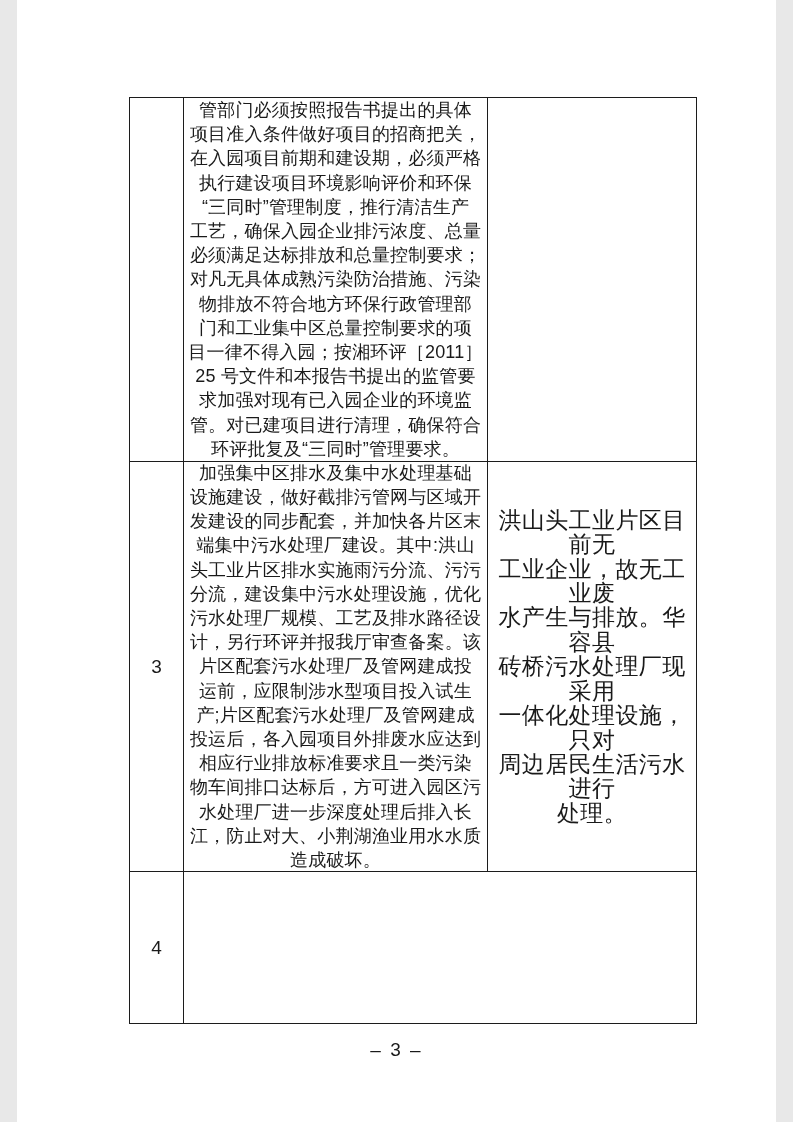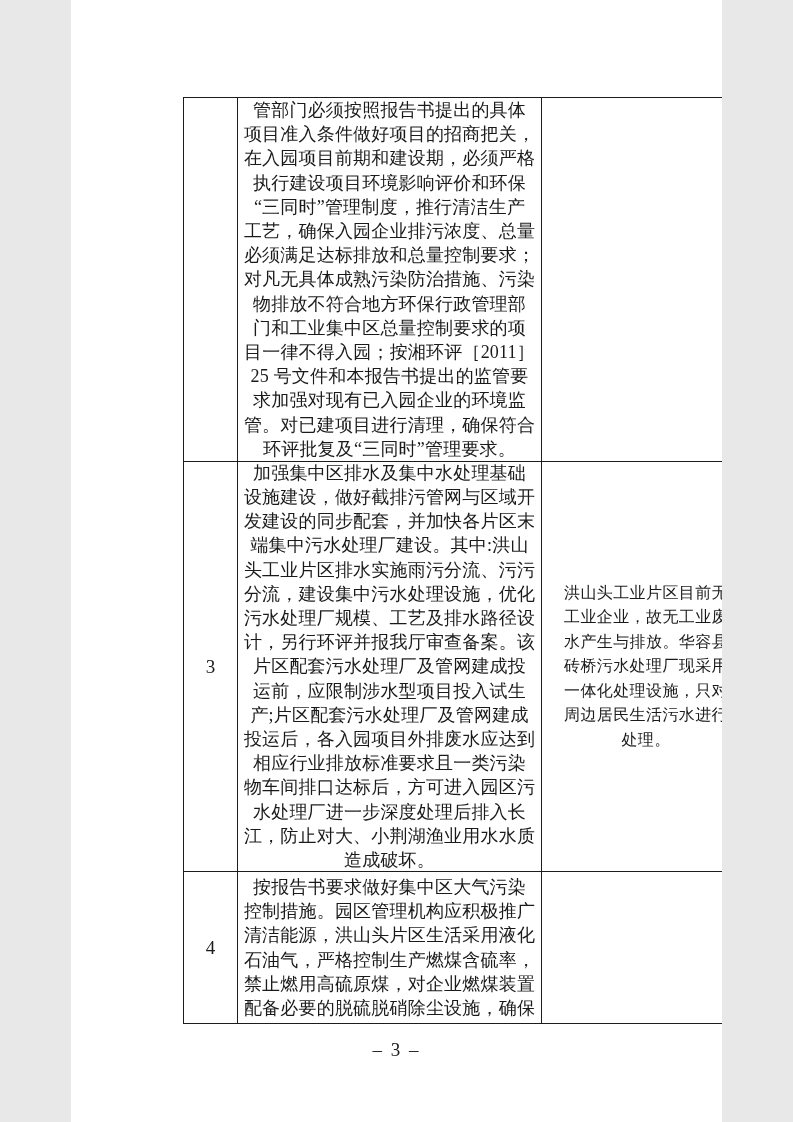--- a/index.html
+++ b/index.html
@@ -2,26 +2,26 @@
 <html><head>
 <meta charset="utf-8">
 <style>
   html, body {
     margin: 0;
     padding: 0;
     background: #e8e8e8;
   }
   .sheet {
     position: relative;
-    width: 651px;
+    width: 759px;
     height: 1122px;
     margin: 0 auto;
     background: #ffffff;
     color: #1a1a1a;
-    font-family: Liberation Serif, serif;
+    font-family: Liberation Sans, sans-serif;
     overflow: hidden;
   }
   .doc-table {
     position: absolute;
     left: 112px;
     top: 97px;
     width: 568px;
     height: 927px;
     box-sizing: border-box;
     border: 1.5px solid #1c1c1c;
@@ -64,21 +64,21 @@
     width: 100%;
     white-space: pre-line;
     text-align: center;
   }
   .cell-measure .celltext {
     font-size: 18px;
     line-height: 24.2px;
     letter-spacing: 0.2px;
   }
   .cell-status .celltext {
-    font-size: 16px;
+    font-size: 23px;
     line-height: 24.4px;
     letter-spacing: 0.4px;
   }
   .page-number {
     position: absolute;
     left: 0;
     top: 1039px;
     width: 100%;
     text-align: center;
     font-size: 19px;
@@ -150,27 +150,19 @@
 一体化处理设施，只对
 周边居民生活污水进行
 处理。</div>
       </div>
     </div>
 
     <div class="trow row-3">
       <div class="cell cell-no">
         <div class="celltext">4</div>
       </div>
-      <div class="cell cell-measure">
-        <div class="celltext">按报告书要求做好集中区大气污染
-控制措施。园区管理机构应积极推广
-清洁能源，洪山头片区生活采用液化
-石油气，严格控制生产燃煤含硫率，
-禁止燃用高硫原煤，对企业燃煤装置
-配备必要的脱硫脱硝除尘设施，确保</div>
-      </div>
     </div>
 
   </div>
 
   <div class="page-number">– 3 –</div>
 
 </div>
 
 </body></html>

